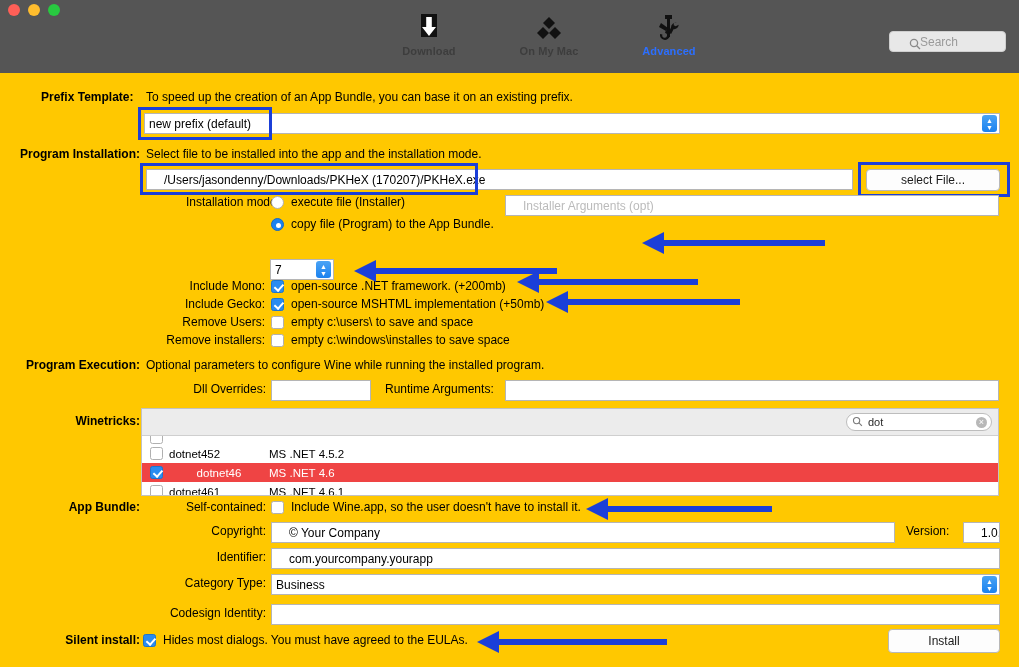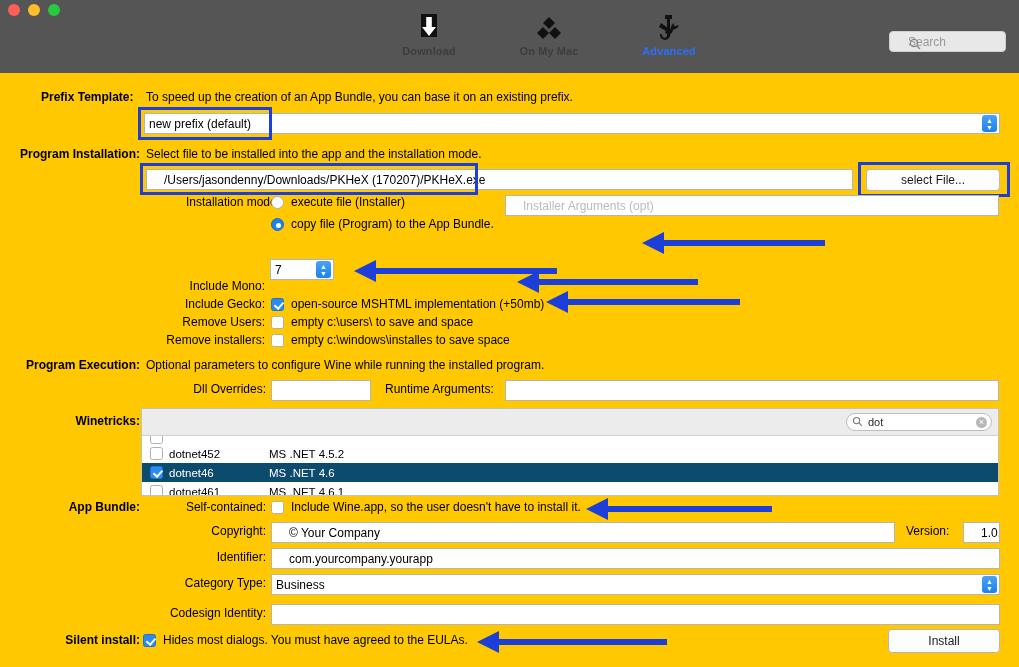--- a/index.html
+++ b/index.html
@@ -47,21 +47,21 @@
   }
   .tb-item.active .tb-label { color: #2C6FFF; }
 
   .search-box {
     position: absolute; right: 13px; top: 31px;
     width: 117px; height: 21px;
     background: #E8E8E8;
     border: 1px solid #cfcfcf;
     border-radius: 4px;
     display: flex; align-items: center;
-    padding-left: 18px; gap: 6px;
+    padding-left: 30px; gap: 6px;
   }
   .search-box .mag { position: absolute; left: 19px; top: 4px; }
   .search-box .ph { font-size: 12px; color: #9a9a9a; }
 
   
   .body { position: absolute; left: 0; top: 73px; width: 1019px; height: 594px; }
 
   .row { position: absolute; display: flex; align-items: center; }
   .lab-bold {
     font-size: 12px; font-weight: bold; color: #000;
@@ -157,21 +157,21 @@
     position: absolute; right: 4px; top: 3px;
     width: 11px; height: 11px; border-radius: 50%;
     background: #B8B8B8; color: #fff;
     font-size: 9px; line-height: 11px; text-align: center;
   }
   .wt-rows { position: relative; }
   .wt-row {
     height: 19px; display: flex; align-items: center;
     font-size: 11.5px; color: #000;
   }
-  .wt-row.sel { background: #0c4a6e; color: #fff; }
+  .wt-row.sel { background: #ef4444; color: #fff; text-align: center; }
   .wt-row .ck { margin-left: 8px; margin-right: 6px; }
   .wt-row .nm { width: 100px; }
   .wt-row .ds { }
   .wt-row.partial { height: 8px; overflow: hidden; align-items: flex-end; }
 
   
   .hl {
     position: absolute;
     border: 3px solid #1B3FD8;
     pointer-events: none;
@@ -307,20 +307,24 @@
     <div class="combo" style="position:absolute; left:270px; top:186px; width:64px;">
       <span>7</span>
       <span class="stepper">
           <span>▲</span>
           <span>▼</span>
         </span>
     </div>
 
     <div class="row" style="left:70px; top:206px; width:195px; justify-content:flex-end;">
       <span class="lab">Include Mono:</span>
+    </div>
+    <div class="opt" style="position:absolute; left:271px; top:206px;">
+      <span class="cb on"></span>
+      <span class="t">open-source .NET framework. (+200mb)</span>
     </div>
 
     <div class="row" style="left:70px; top:224px; width:195px; justify-content:flex-end;">
       <span class="lab">Include Gecko:</span>
     </div>
     <div class="opt" style="position:absolute; left:271px; top:224px;">
       <span class="cb on"></span>
       <span class="t">open-source MSHTML implementation (+50mb)</span>
     </div>
 

